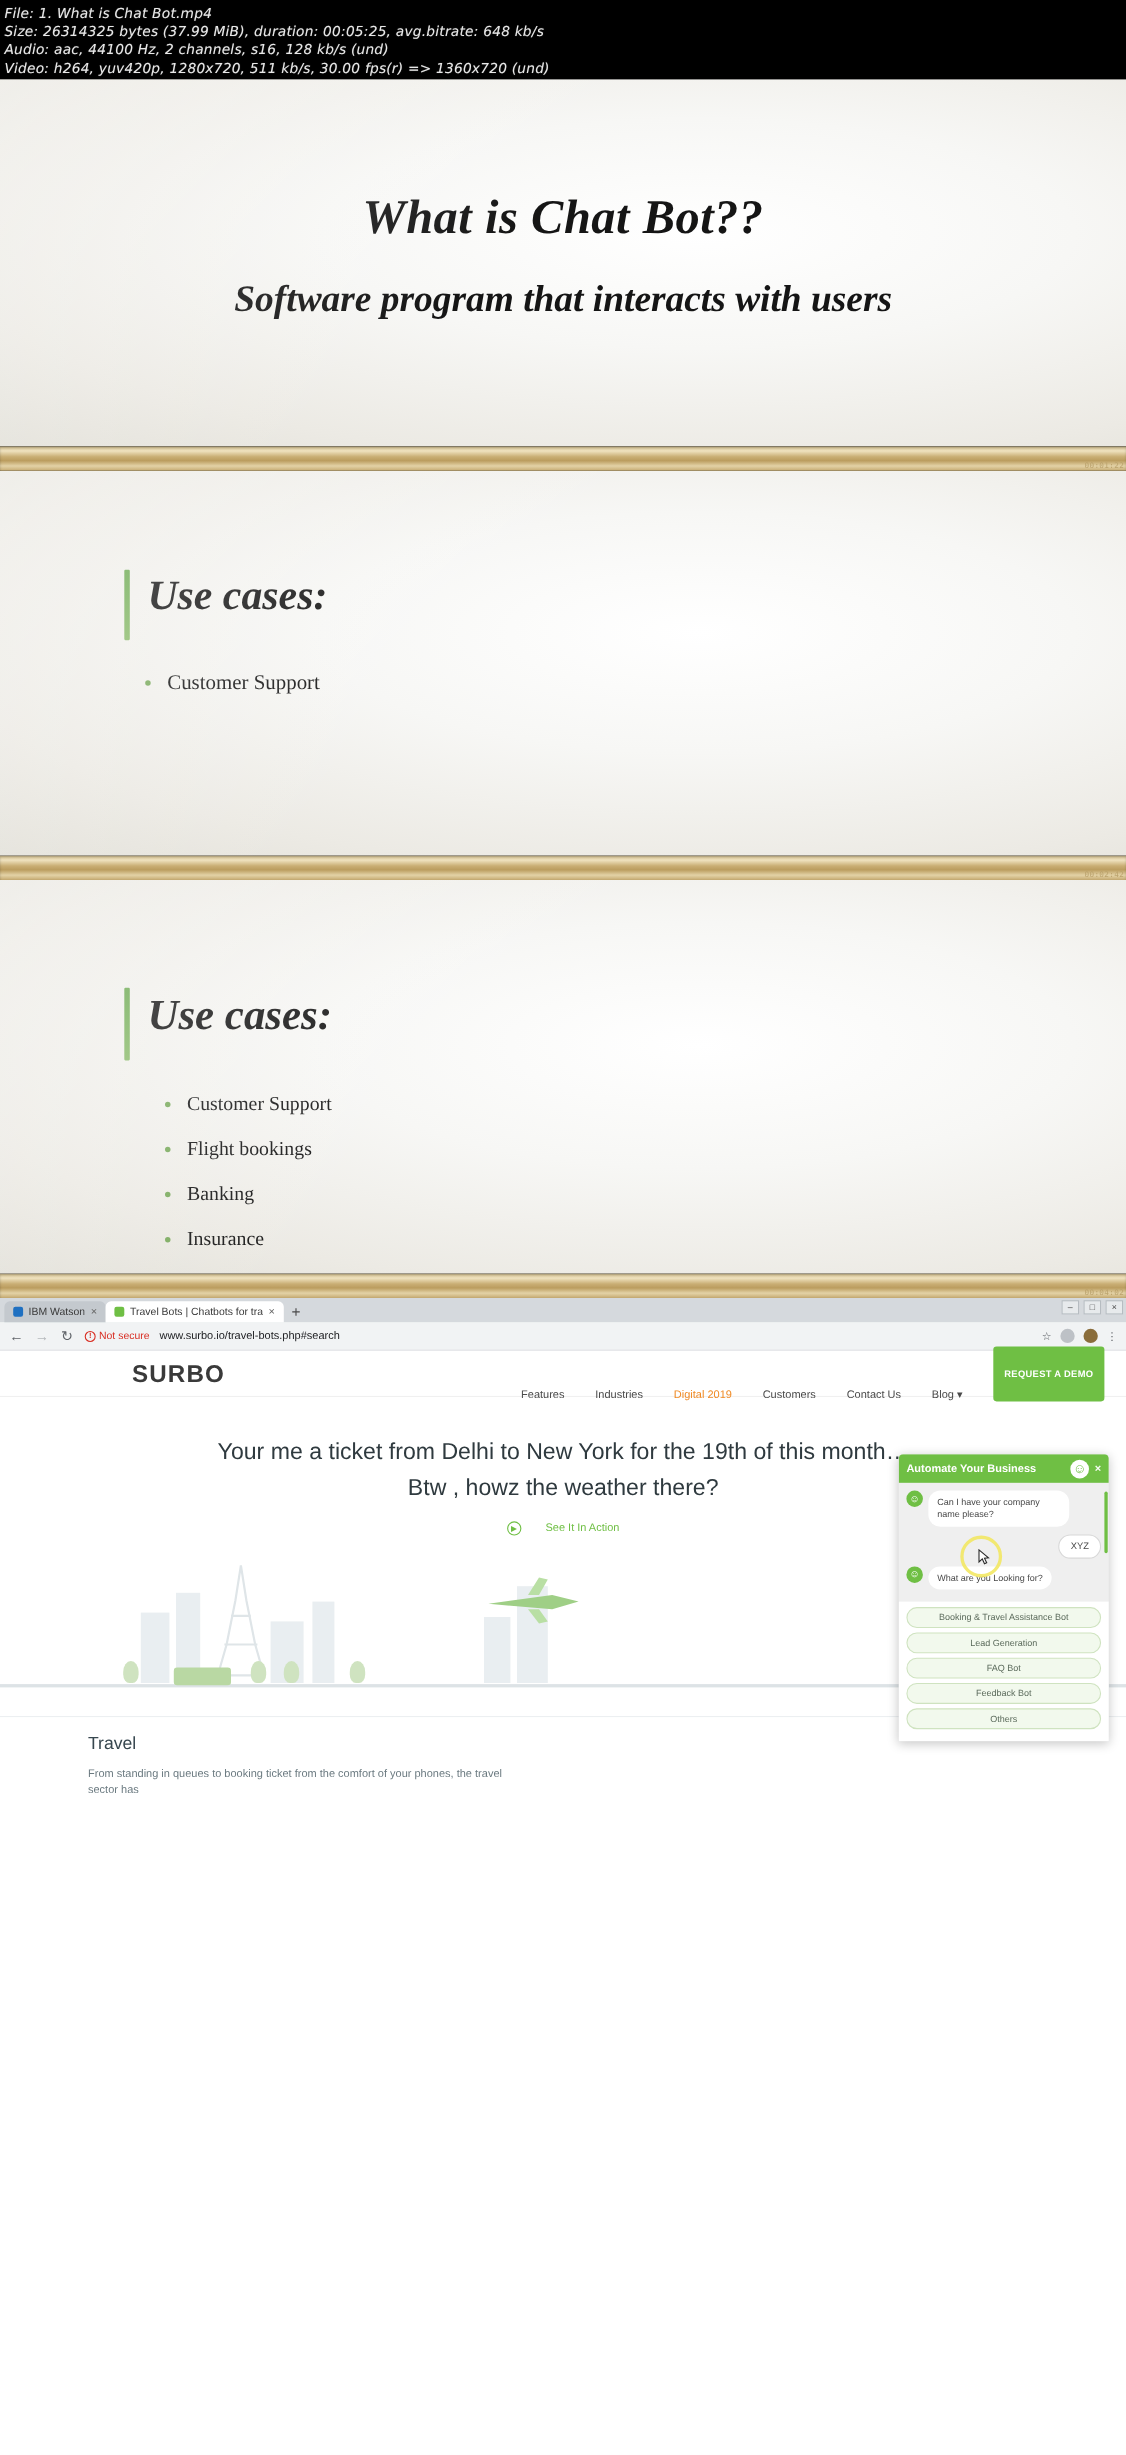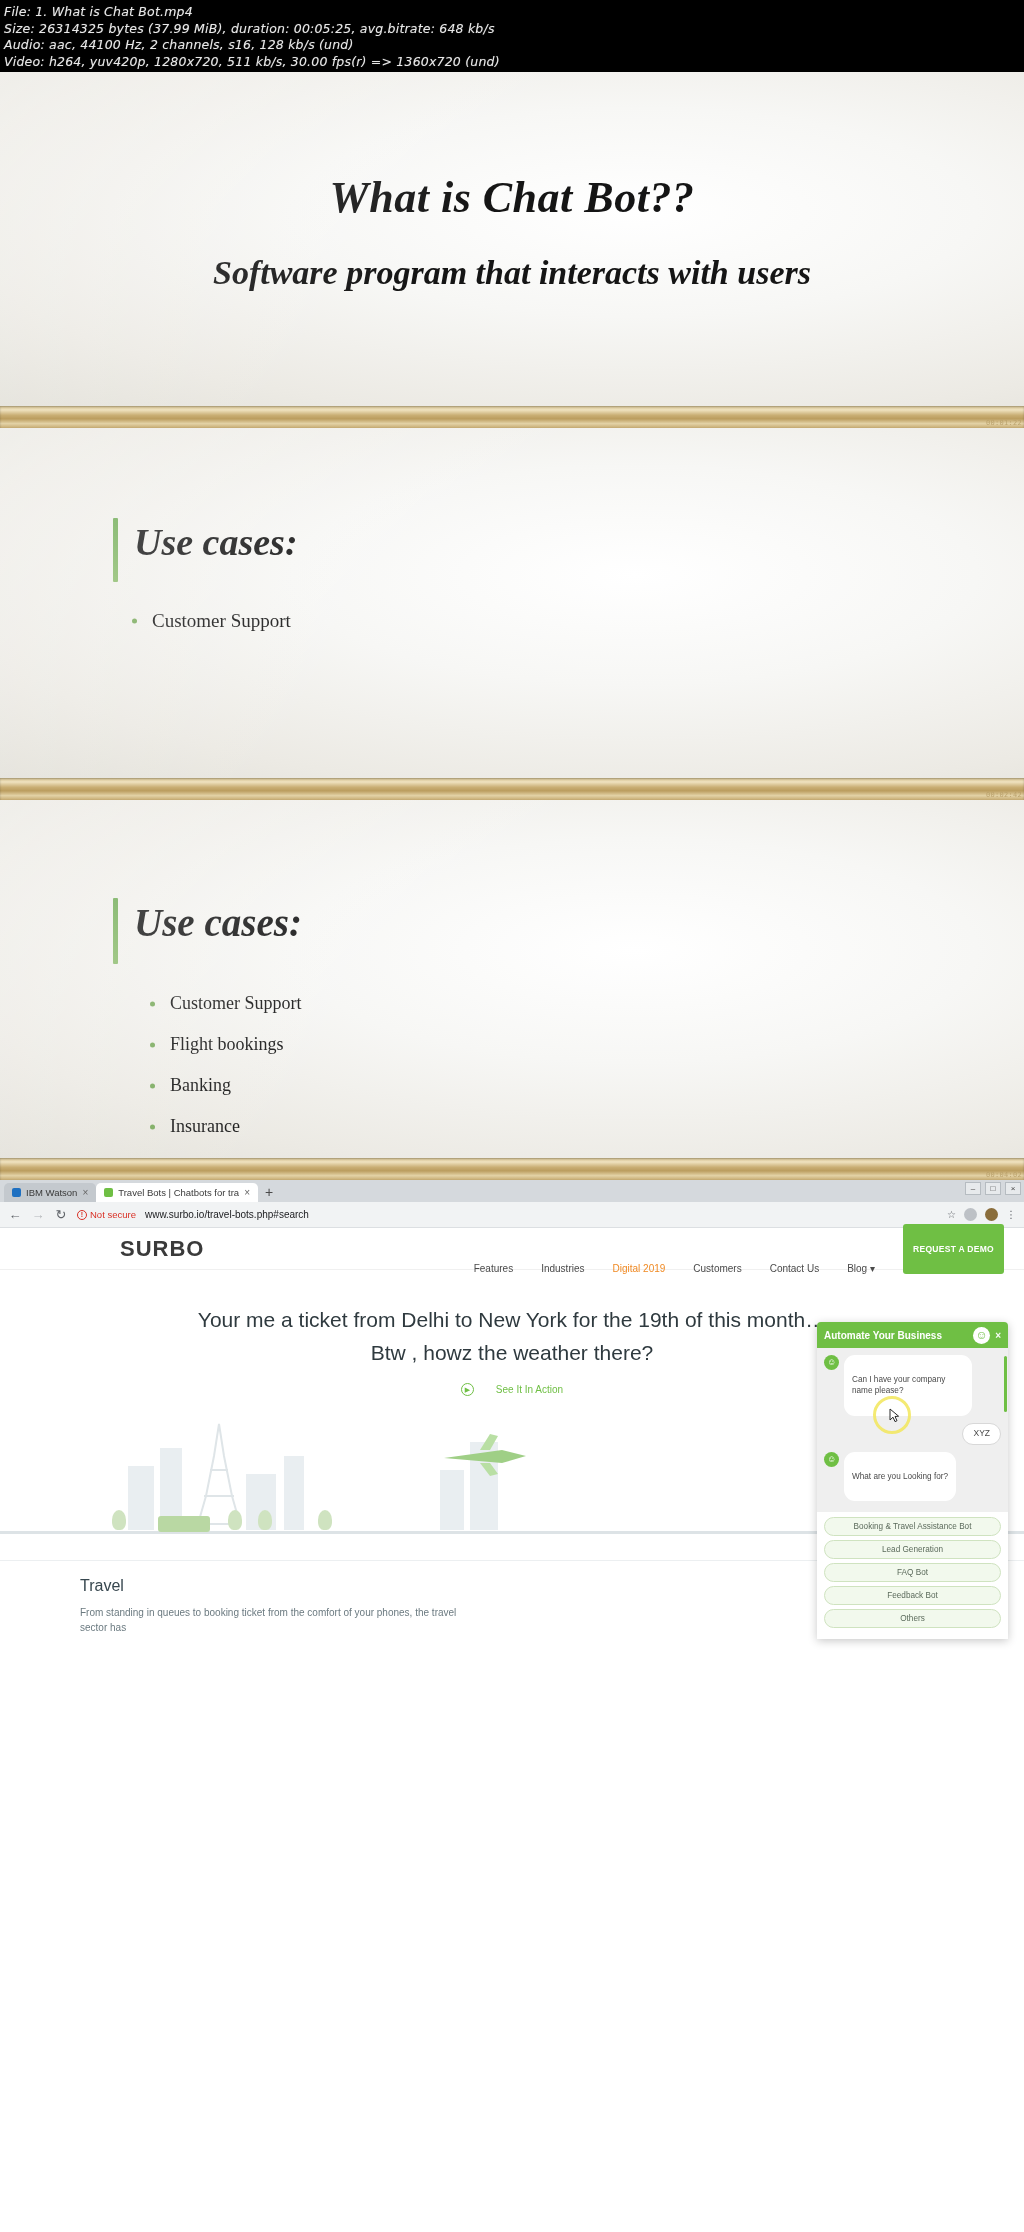--- a/index.html
+++ b/index.html
@@ -183,21 +183,21 @@
     background:#fff; color:#6fbf44; font-size:12px; line-height:17px; text-align:center;
   }
   .chat-head .ctrl{ font-size:10px; opacity:.95; }
   .chat-body{ padding:7px 7px 4px; min-height:86px; }
   .msgrow{ display:flex; align-items:flex-start; gap:5px; margin-bottom:7px; }
   .bot-av{
     width:15px;height:15px;border-radius:50%;background:#6fbf44;color:#fff;
     font-size:9px;line-height:15px;text-align:center;flex:none;
   }
   .bubble{
-    background:#fff; border-radius:11px; padding:19px 8px;
+    background:#fff; border-radius:11px; padding:5px 8px;
     font-size:8.2px; color:#4a4a4a; line-height:1.4; max-width:128px;
   }
   .msgrow.right{ justify-content:flex-end; }
   .bubble.out{ background:#fff; border:1px solid #d8d8d8; border-radius:13px; padding:4px 10px; font-size:8.5px; }
   .highlight-ring{
     position:absolute; width:38px;height:38px;border-radius:50%;
     border:3px solid #f2e65a; opacity:.85;
   }
   .chat-cursor{ position:absolute; }
   .chat-opts{ background:#fff; padding:5px 7px 7px; }

